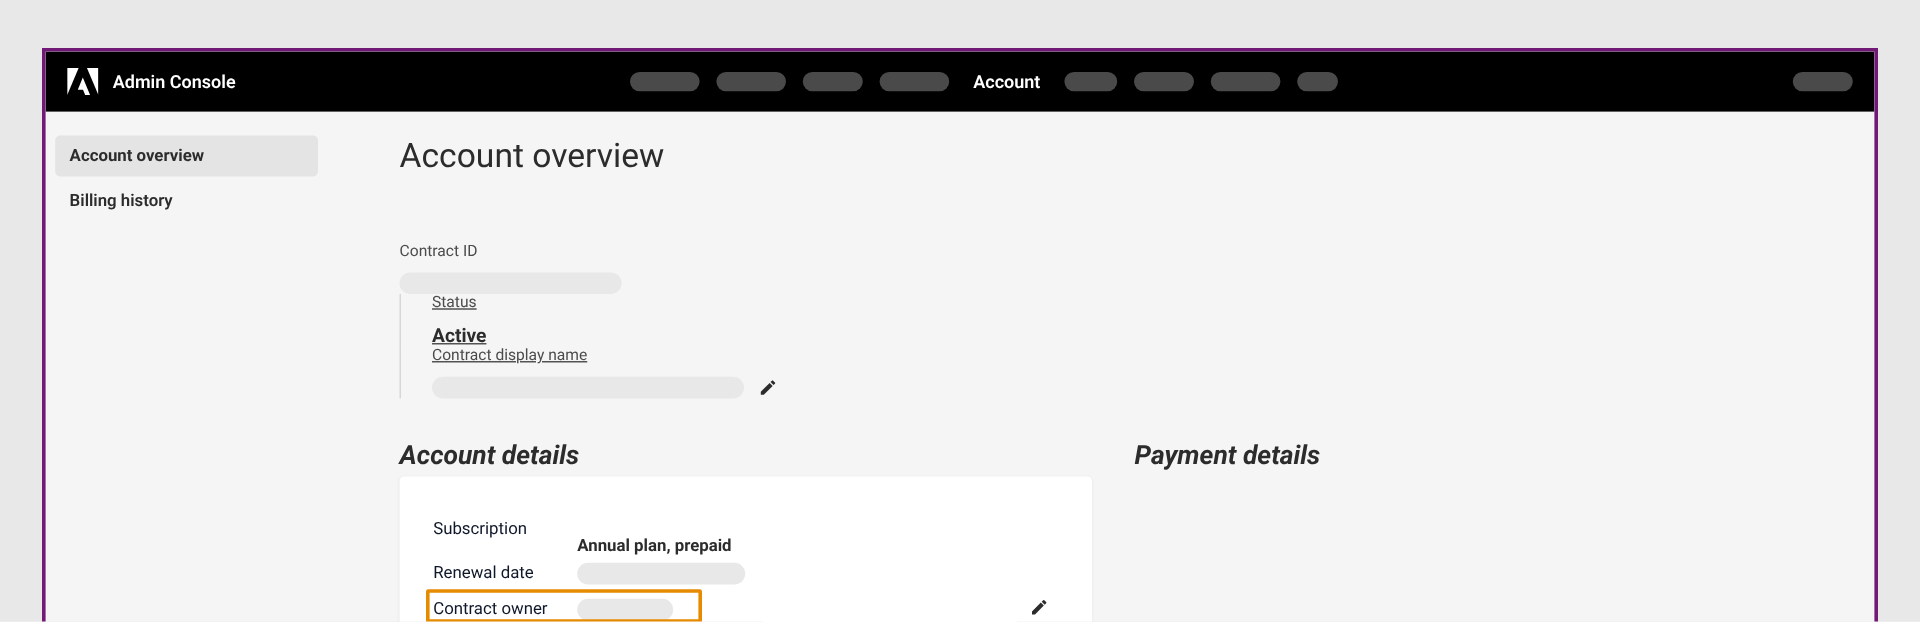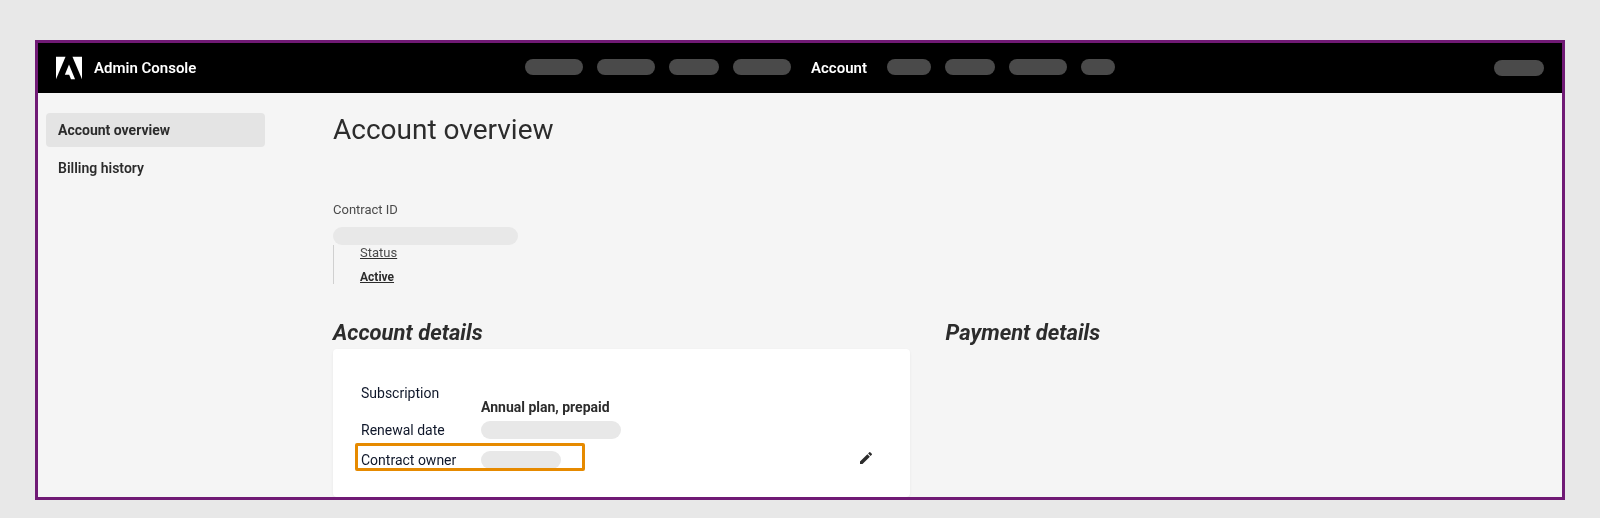--- a/index.html
+++ b/index.html
@@ -38,20 +38,21 @@
     display: block;
   }
   .adobe-logo-text {
     font-size: 15px;
     font-weight: 600;
     white-space: nowrap;
   }
   .topbar-nav {
     flex: 1;
     display: flex;
+    align-items: center;
     justify-content: center;
     gap: 14px;
   }
   .nav-pill {
     background: #4a4a4a;
     border-radius: 11px;
     height: 16px;
   }
   .nav-label {
     color: #fff;
@@ -118,21 +119,21 @@
     padding-left: 26px;
     text-decoration: underline;
   }
   .cell-label {
     font-size: 13px;
     color: #4b4b4b;
     margin-bottom: 10px;
     white-space: nowrap;
   }
   .cell-value {
-    font-size: 12px;
+    font-size: 16px;
     font-weight: 700;
     color: #2c2c2c;
   }
   .skeleton {
     background: #e8e8e8;
     border-radius: 11px;
     height: 18px;
     display: inline-block;
     vertical-align: middle;
   }
@@ -246,20 +247,29 @@
       <h1 class="page-title">Account overview</h1>
 
       <div class="contract-row">
         <div class="contract-cell">
           <div class="cell-label">Contract ID</div>
           <span class="skeleton skel-w185"></span>
         </div>
         <div class="contract-cell">
           <div class="cell-label">Status</div>
           <div class="cell-value">Active</div>
+        </div>
+        <div class="contract-cell" style="display:flex;flex-direction:column;">
+          <div class="cell-label">Contract display name</div>
+          <div style="display:flex;align-items:center;">
+            <span class="skeleton skel-w260"></span>
+            <svg class="edit-icon" viewBox="0 0 24 24">
+                <path d="M3 17.25V21h3.75L17.81 9.94l-3.75-3.75L3 17.25zM20.71 7.04a1 1 0 0 0 0-1.41l-2.34-2.34a1 1 0 0 0-1.41 0l-1.83 1.83 3.75 3.75 1.83-1.83z" fill="#2c2c2c"></path>
+              </svg>
+          </div>
         </div>
       </div>
 
       <div class="detail-columns">
 
         <div class="col">
           <div class="col-title">Account details</div>
           <div class="card">
             <div class="card-row">
               <span class="label">Subscription</span>

